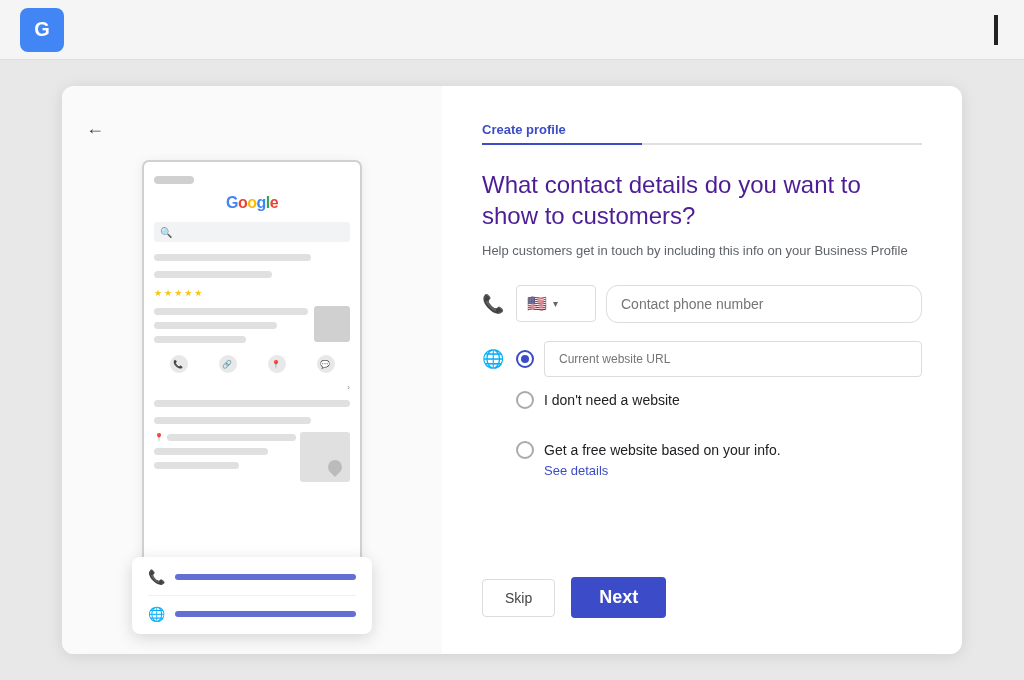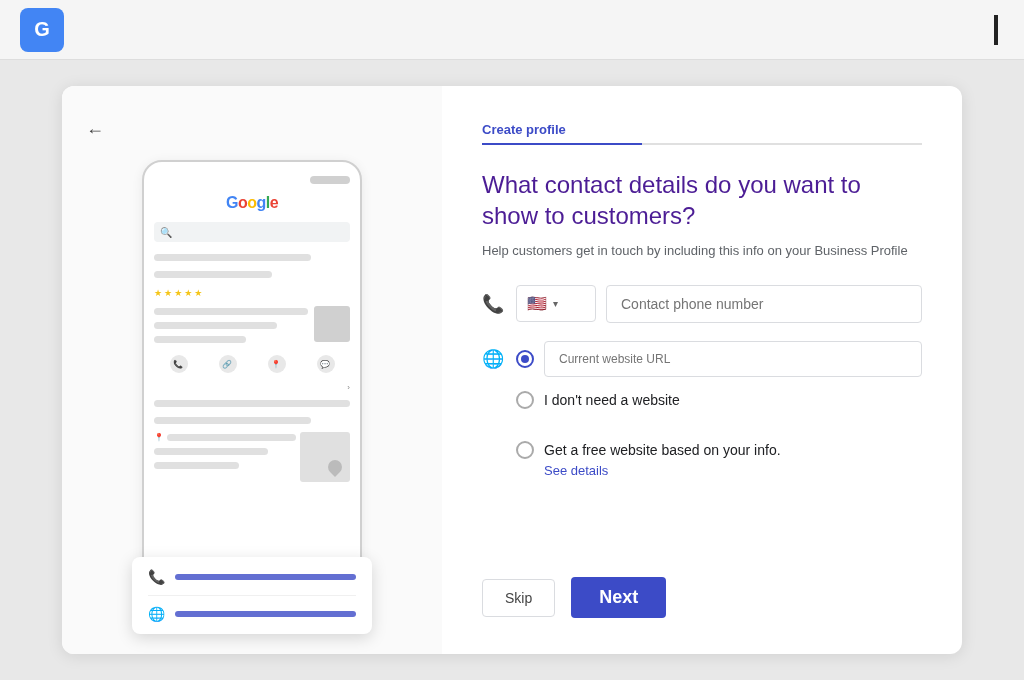--- a/index.html
+++ b/index.html
@@ -100,25 +100,25 @@
       font-size: 18px;
       color: #444;
       cursor: pointer;
     }
 
     
     .phone-mockup {
       width: 220px;
       height: 420px;
       border: 2px solid #d0d0d0;
-      border-radius: 20px;
+      border-radius: 7px;
       background: #fff;
       display: flex;
       flex-direction: column;
-      align-items: flex-end;
+      align-items: flex-start;
       padding: 14px 10px 10px;
       position: relative;
       box-shadow: 0 2px 12px rgba(0,0,0,0.07);
     }
     .phone-notch {
       width: 40px;
       height: 8px;
       background: #d0d0d0;
       border-radius: 4px;
       margin-bottom: 10px;
@@ -372,21 +372,21 @@
     .flag-us {
       font-size: 16px;
     }
     .country-chevron {
       font-size: 10px;
       color: #666;
     }
     .phone-number-input {
       flex: 1;
       border: 1px solid #dadce0;
-      border-radius: 4px;
+      border-radius: 12px;
       padding: 10px 14px;
       font-size: 14px;
       color: #aaa;
       outline: none;
     }
 
     .website-input-row {
       display: flex;
       align-items: center;
       gap: 10px;

